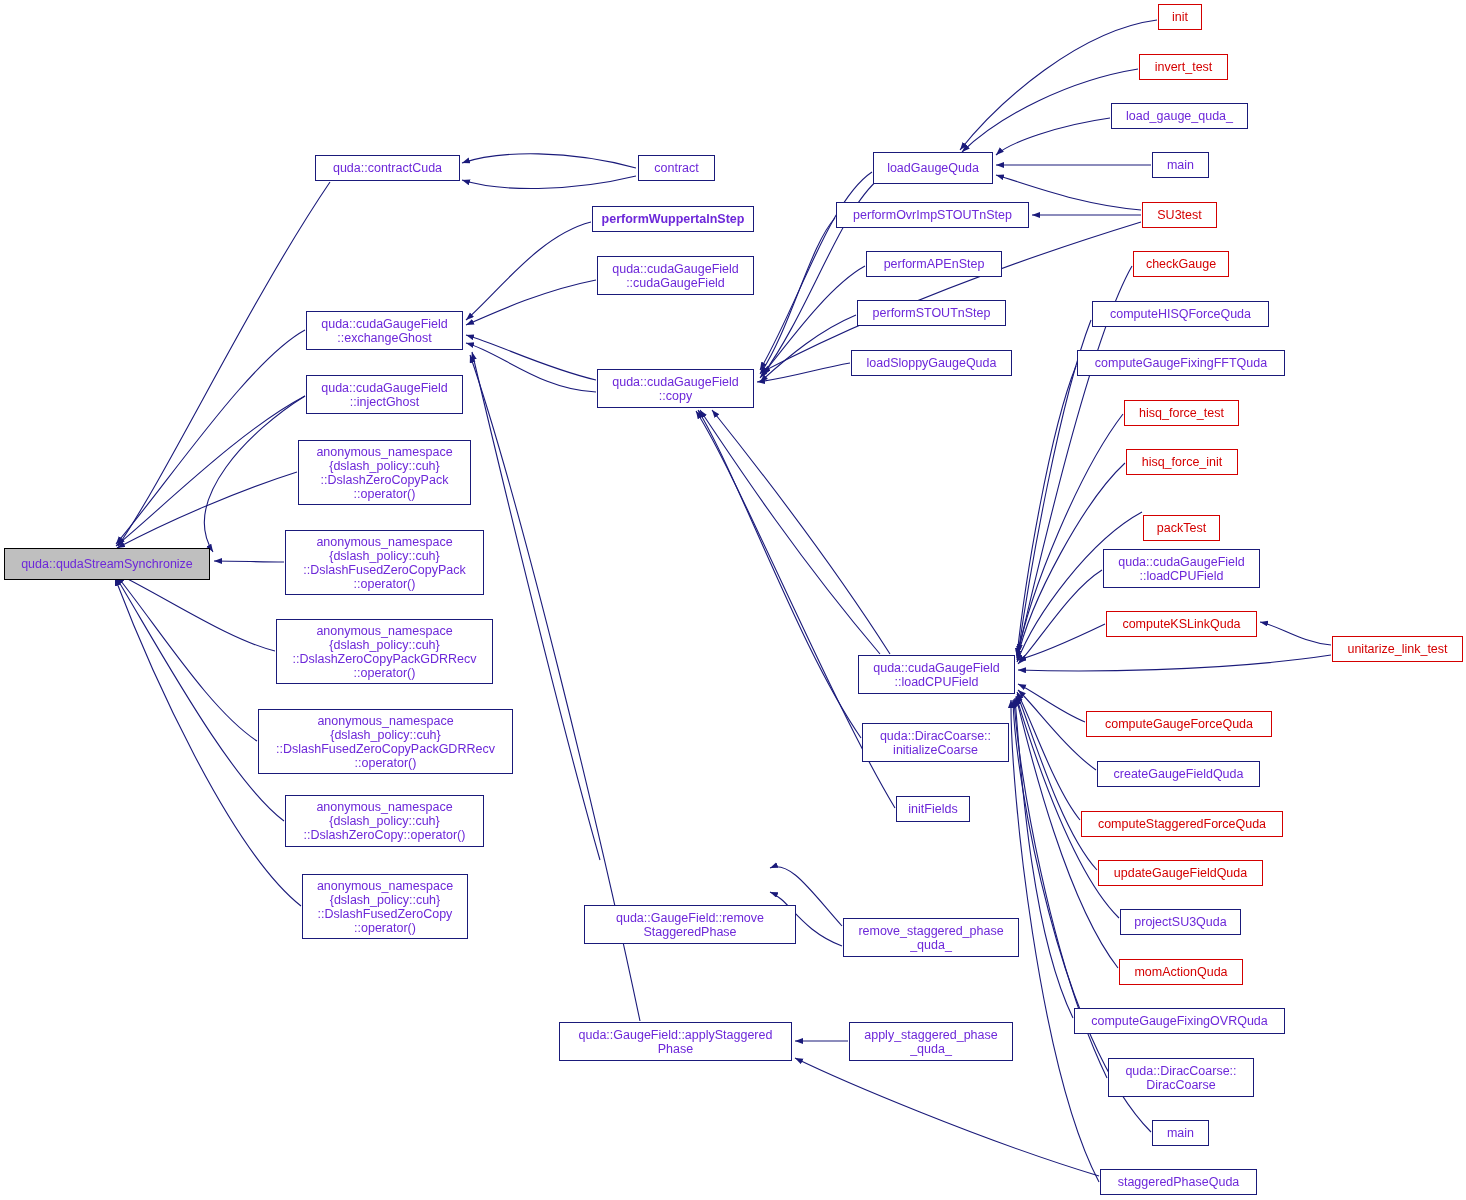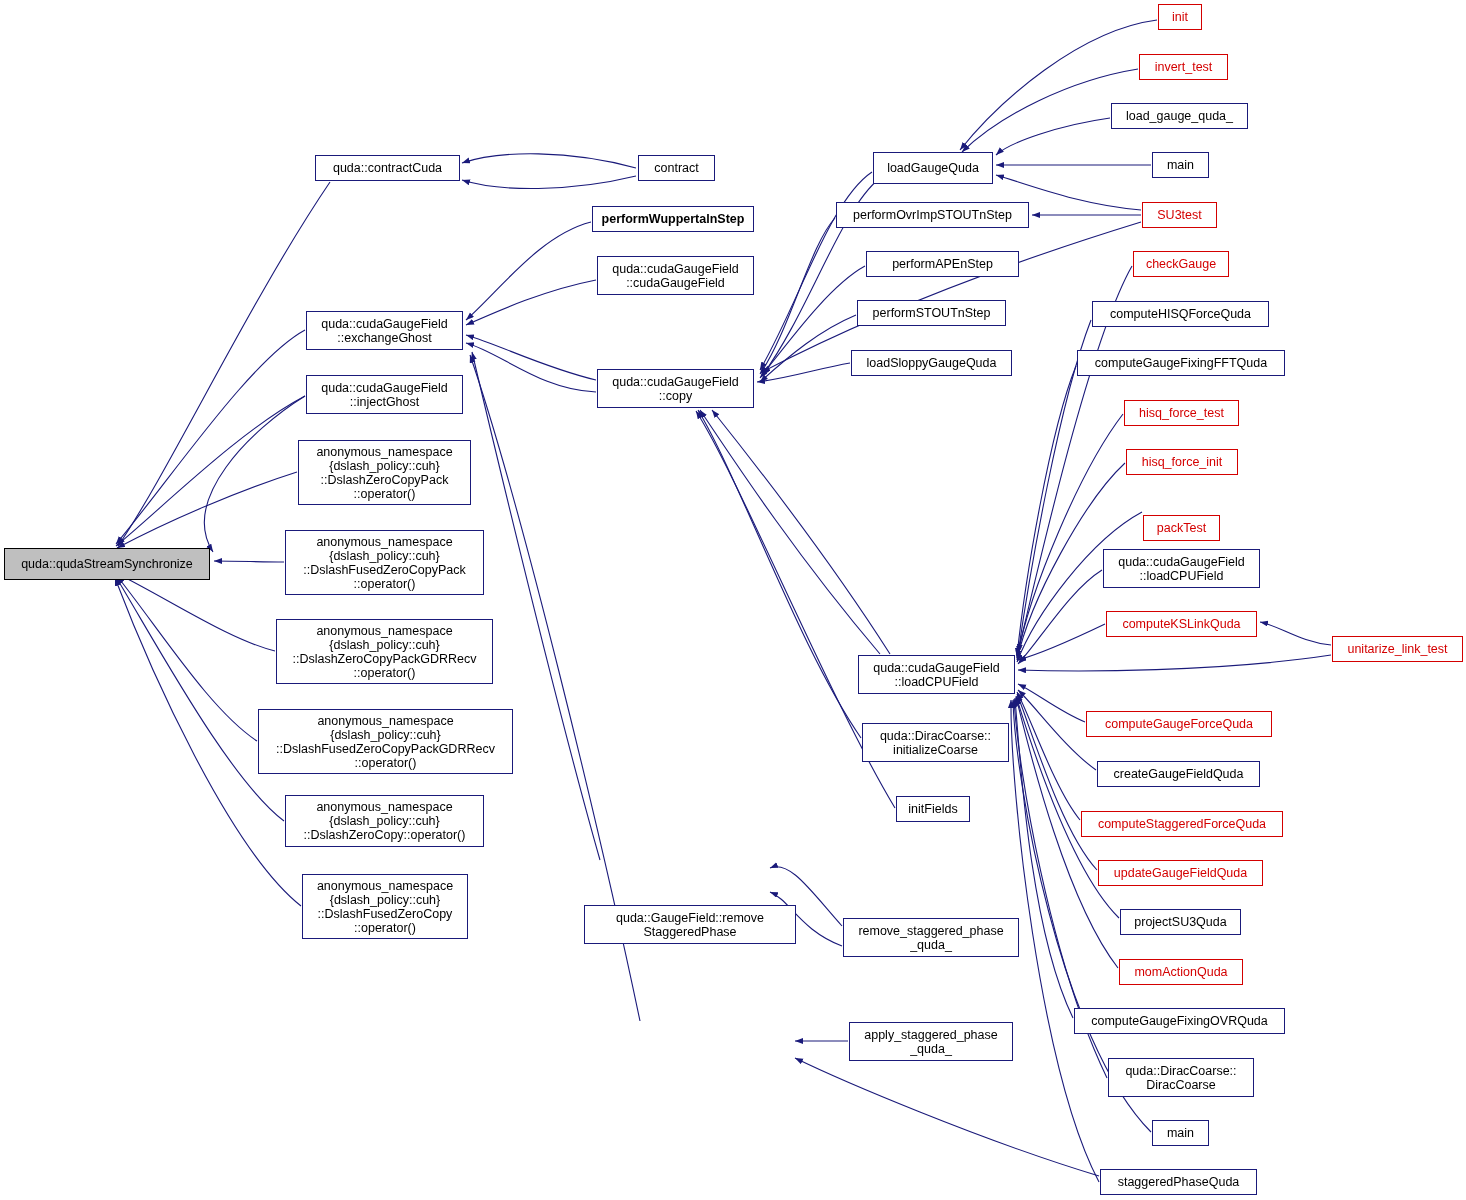--- a/index.html
+++ b/index.html
@@ -21,21 +21,21 @@
     top: 0;
     width: 1466px;
     height: 1200px;
     pointer-events: none;
   }
   .node {
     position: absolute;
     box-sizing: border-box;
     border: 1px solid #1a1a7a;
     background: #ffffff;
-    color: #000000;
+    color: #6d28d9;
     display: flex;
     align-items: center;
     justify-content: center;
     text-align: center;
     font-size: 12.5px;
     line-height: 14px;
     white-space: pre-line;
     padding: 1px 3px;
   }
   .node.red {
@@ -204,21 +204,21 @@
 {dslash_policy::cuh}
 ::DslashFusedZeroCopy
 ::operator()</div>
   <div class="node" style="left:592px;top:206px;width:162px;height:26px;font-weight:bold;">performWuppertalnStep</div>
   <div class="node" style="left:597px;top:256px;width:157px;height:39px;">quda::cudaGaugeField
 ::cudaGaugeField</div>
   <div class="node" style="left:597px;top:369px;width:157px;height:39px;">quda::cudaGaugeField
 ::copy</div>
   <div class="node" style="left:873px;top:152px;width:120px;height:32px;">loadGaugeQuda</div>
   <div class="node" style="left:836px;top:202px;width:193px;height:26px;">performOvrImpSTOUTnStep</div>
-  <div class="node" style="left:866px;top:251px;width:153px;height:26px;">performAPEnStep</div>
+  <div class="node" style="left:866px;top:251px;width:136px;height:26px;">performAPEnStep</div>
   <div class="node" style="left:857px;top:300px;width:149px;height:26px;">performSTOUTnStep</div>
   <div class="node" style="left:851px;top:350px;width:161px;height:26px;">loadSloppyGaugeQuda</div>
   <div class="node red" style="left:1158px;top:4px;width:44px;height:26px;">init</div>
   <div class="node red" style="left:1139px;top:54px;width:89px;height:26px;">invert_test</div>
   <div class="node" style="left:1111px;top:103px;width:137px;height:26px;">load_gauge_quda_</div>
   <div class="node" style="left:1152px;top:152px;width:57px;height:26px;">main</div>
   <div class="node red" style="left:1142px;top:202px;width:75px;height:26px;">SU3test</div>
   <div class="node red" style="left:1133px;top:251px;width:96px;height:26px;">checkGauge</div>
   <div class="node" style="left:1092px;top:301px;width:177px;height:26px;">computeHISQForceQuda</div>
   <div class="node" style="left:1077px;top:350px;width:208px;height:26px;">computeGaugeFixingFFTQuda</div>
@@ -242,16 +242,18 @@
 DiracCoarse</div>
   <div class="node" style="left:1152px;top:1120px;width:57px;height:26px;">main</div>
   <div class="node" style="left:1100px;top:1169px;width:157px;height:26px;">staggeredPhaseQuda</div>
   <div class="node" style="left:862px;top:723px;width:147px;height:39px;">quda::DiracCoarse::
 initializeCoarse</div>
   <div class="node" style="left:896px;top:796px;width:74px;height:26px;">initFields</div>
   <div class="node" style="left:584px;top:861px;width:212px;height:39px;margin-top:44px;">quda::GaugeField::remove
 StaggeredPhase</div>
   <div class="node" style="left:843px;top:918px;width:176px;height:39px;">remove_staggered_phase
 _quda_</div>
+  <div class="node" style="left:559px;top:1022px;width:233px;height:39px;">quda::GaugeField::applyStaggered
+Phase</div>
   <div class="node" style="left:849px;top:1022px;width:164px;height:39px;">apply_staggered_phase
 _quda_</div>
 
 </div>
 
 </body></html>

